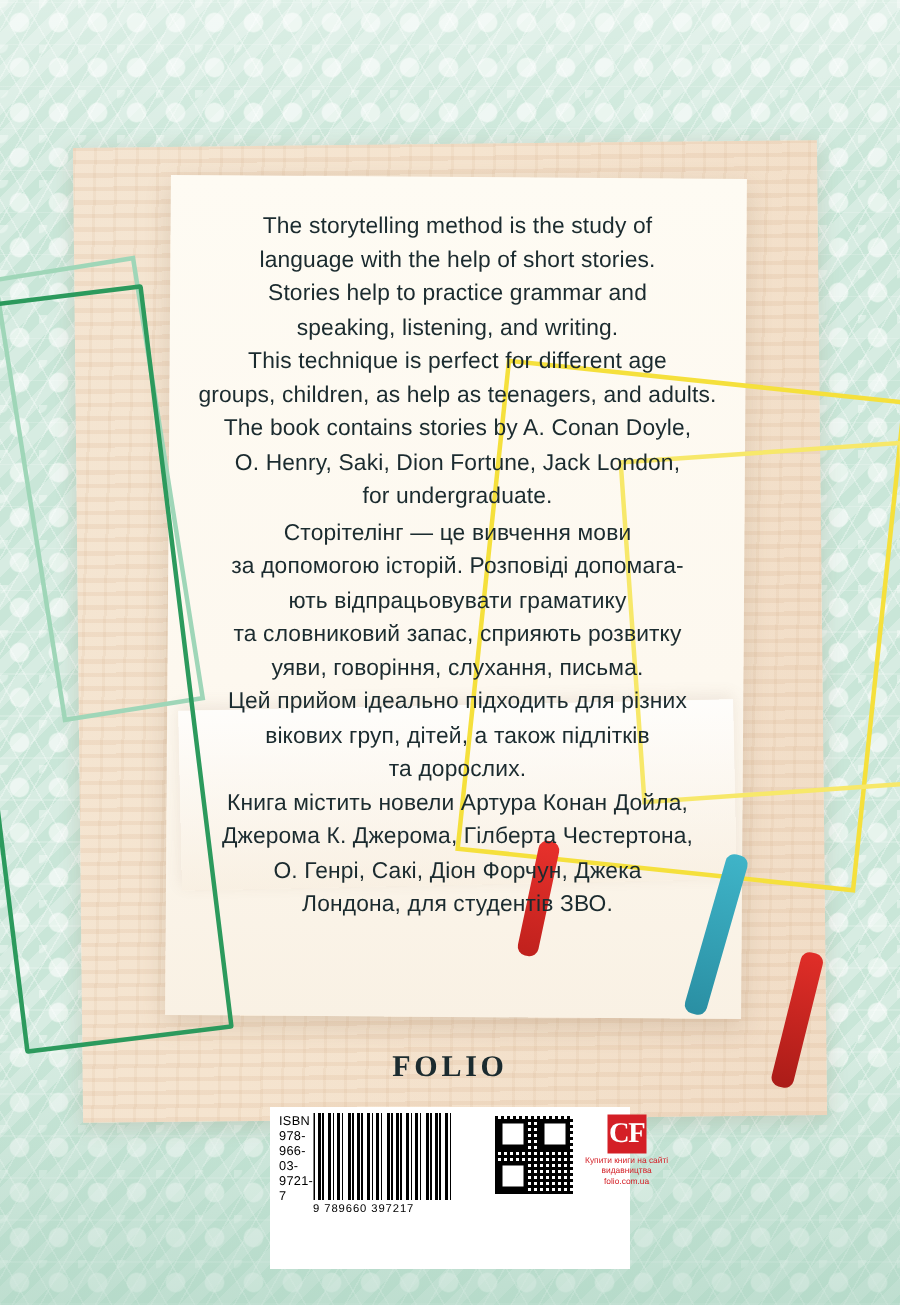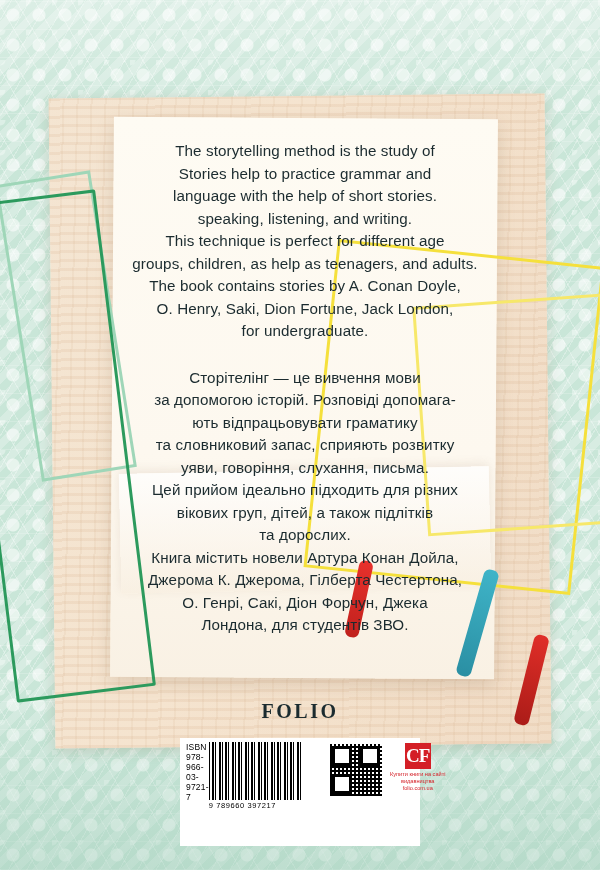--- a/index.html
+++ b/index.html
@@ -175,21 +175,21 @@
     text-align: center;
     color: #1b2b2f;
     font-size: 15.2px;
     line-height: 1.48;
     letter-spacing: 0.1px;
   }
   .blurb p {
     margin: 0 0 0 0;
   }
   .blurb .para-ua {
-    margin-top: 24px;
+    margin-top: 2px;
   }
 
   .publisher {
     position: absolute;
     left: 0; right: 0;
     top: 700px;
     text-align: center;
     font-size: 20px;
     letter-spacing: 2.5px;
     color: #1b2b2f;
@@ -316,22 +316,22 @@
   <div class="shape rect-green-left"></div>
   <div class="shape rect-yellow"></div>
   <div class="shape rect-yellow2"></div>
 
   <div class="crayon crayon-red"></div>
   <div class="crayon crayon-teal"></div>
   <div class="crayon crayon-red2"></div>
 
   <div class="blurb">
     <p>The storytelling method is the study of</p>
+    <p>language with the help of short stories.</p>
     <p>Stories help to practice grammar and</p>
-    <p>language with the help of short stories.</p>
     <p>speaking, listening, and writing.</p>
     <p>This technique is perfect for different age</p>
     <p>groups, children, as help as teenagers, and adults.</p>
     <p>The book contains stories by A. Conan Doyle,</p>
     <p>O. Henry, Saki, Dion Fortune, Jack London,</p>
     <p>for undergraduate.</p>
 
     <p class="para-ua">Сторітелінг — це вивчення мови</p>
     <p>за допомогою історій. Розповіді допомага-</p>
     <p>ють відпрацьовувати граматику</p>

